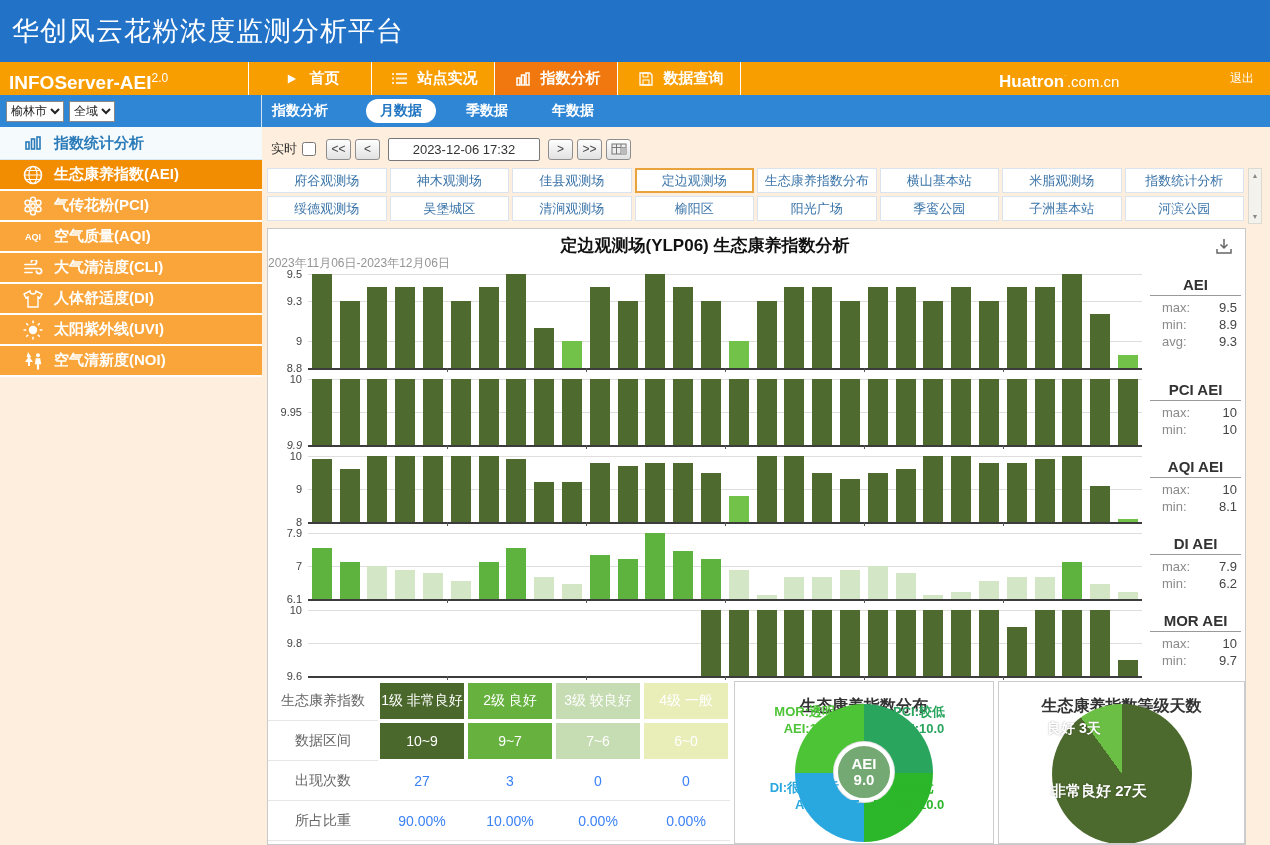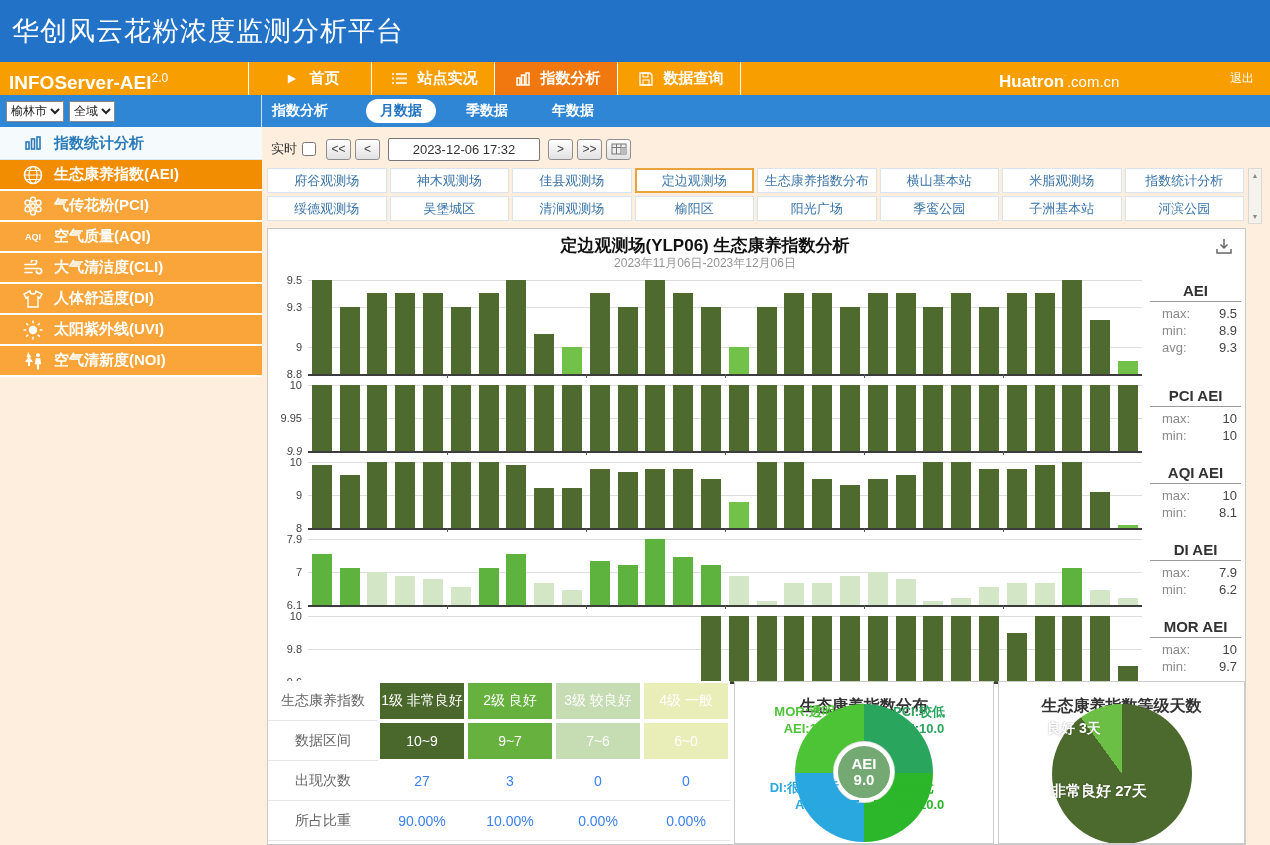--- a/index.html
+++ b/index.html
@@ -43,21 +43,21 @@
   .stations{position:relative;margin:6px 8px 0 5px;height:56px}
   .station-rows{display:grid;grid-template-columns:repeat(8,1fr);gap:3px;margin-right:18px}
   .station-btn{height:25px;background:#fff;border:1px solid #d9e4ee;color:#3a74a8;font-size:13px;display:flex;align-items:center;justify-content:center;cursor:pointer;white-space:nowrap;overflow:hidden;box-sizing:border-box}
   .station-btn.selected{border:2px solid #e8a33d}
   .station-scroll{position:absolute;right:0;top:0;bottom:0;width:14px;background:#f4f2ed;border:1px solid #ddd9d0;box-sizing:border-box;display:flex;flex-direction:column;justify-content:space-between;align-items:center;padding:3px 0;cursor:pointer}
   .sarr{font-size:7px;color:#888;line-height:1}
   
   .chart-box{position:absolute;left:5px;top:101px;right:24px;bottom:0;background:#fff;border:1px solid #c9c9c9;box-sizing:border-box}
   .dl{position:absolute;top:8px;right:12px;cursor:pointer}
   .chart-title{width:calc(100% - 103px);text-align:center;font-size:17px;font-weight:bold;color:#111;margin-top:7px;line-height:20px}
-  .chart-sub{width:calc(100% - 103px);text-align:center;font-size:12px;color:#949494;line-height:15px;margin-bottom:9px}
+  .chart-sub{width:calc(100% - 103px);font-size:12px;color:#949494;line-height:15px;margin-bottom:3px}
   .strip{display:flex;margin-bottom:9px}
   .ylab{width:40px;position:relative}
   .ytick{position:absolute;right:6px;font-size:11px;color:#444;transform:translateY(-50%)}
   .plot{flex:1;position:relative;border-bottom:2px solid #3c3c3c}
   .gl{position:absolute;left:0;right:0;height:1px;background:#dedede}
   .slots{position:absolute;left:0;right:0;top:0;bottom:0;display:flex;align-items:flex-end}
   .slot{flex:1;display:flex;justify-content:center;align-items:flex-end;height:100%}
   .bar{width:72%}
   .xt{position:absolute;top:100%;width:1px;height:4px;background:#555}
   .stat{width:103px;box-sizing:border-box;padding:2px 4px 0 8px}

